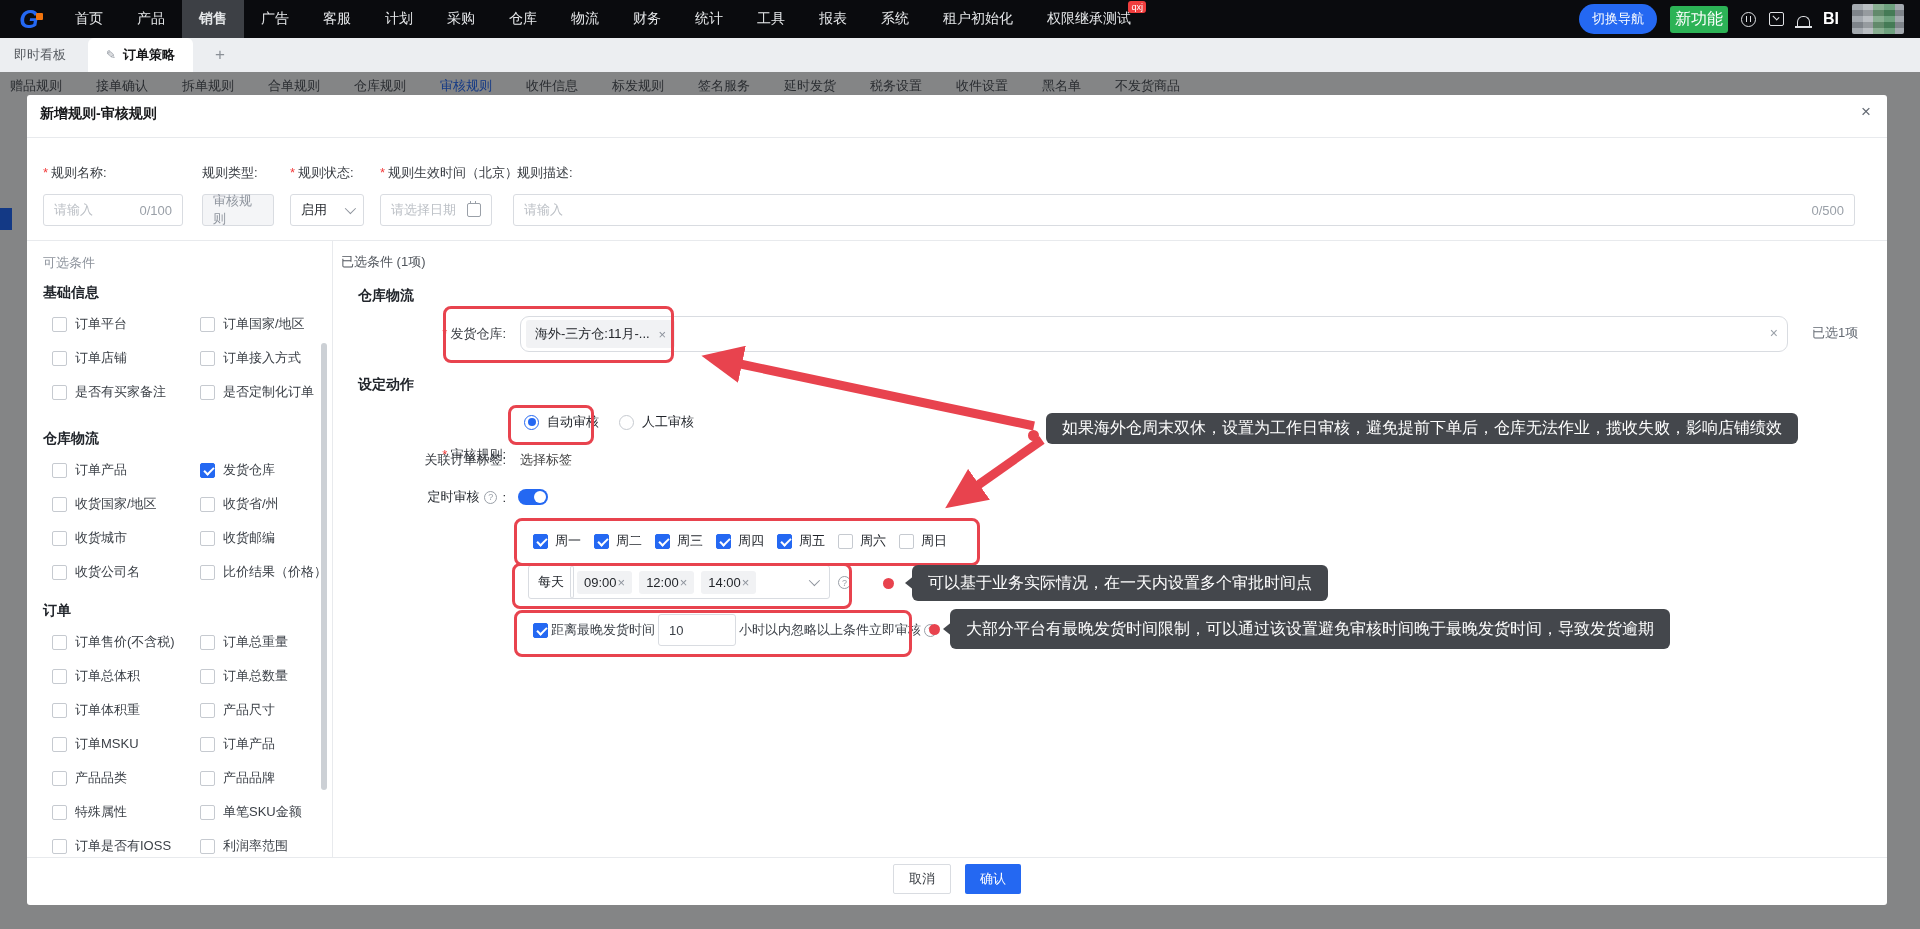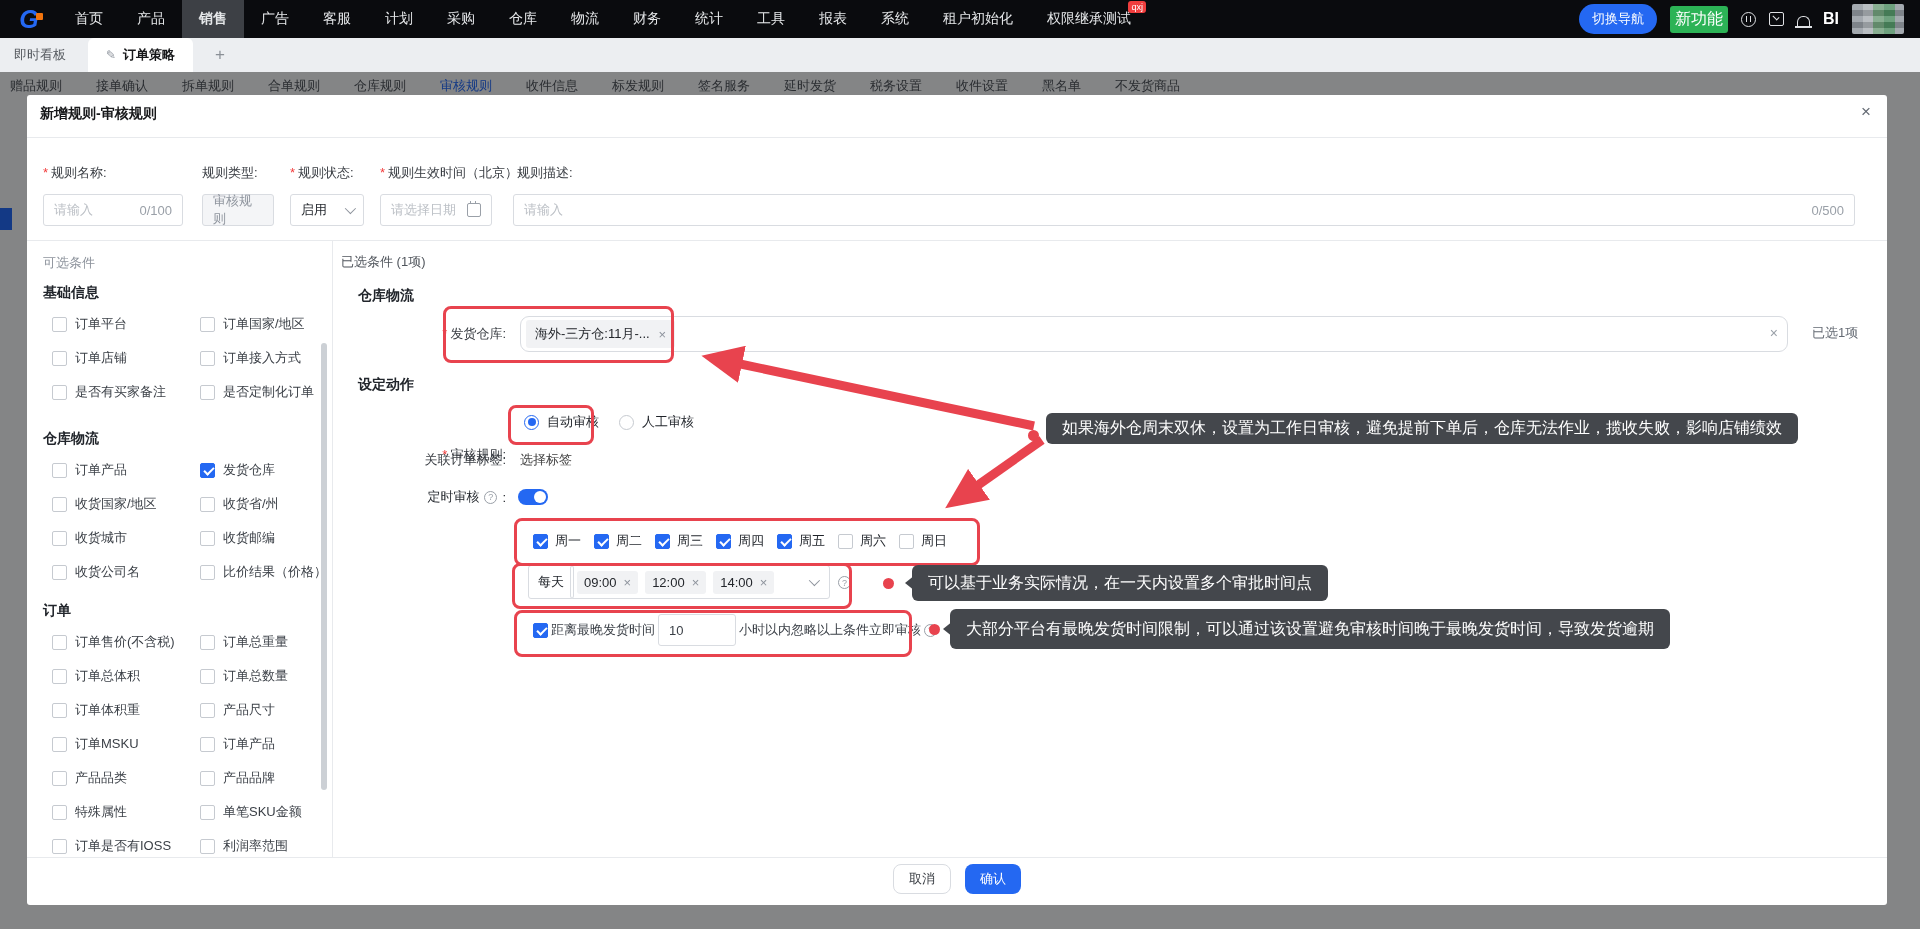--- a/index.html
+++ b/index.html
@@ -85,34 +85,34 @@
   .link{color:#404040;cursor:pointer;}
   .help{width:13px;height:13px;border-radius:50%;border:1px solid #9aa0a8;display:inline-flex;align-items:center;justify-content:center;flex:none;box-sizing:border-box;}
   .help::after{content:"?";font-size:9px;color:#9aa0a8;}
   .tog{width:30px;height:16px;border-radius:9px;background:#2468f2;position:relative;cursor:pointer;}
   .tog::after{content:"";position:absolute;right:2px;top:2px;width:12px;height:12px;background:#fff;border-radius:50%;}
   .lblrow{position:absolute;display:flex;align-items:center;}
   .days{position:absolute;left:200px;top:292px;display:flex;align-items:center;}
   .day{display:flex;align-items:center;gap:7px;margin-right:13px;cursor:pointer;}
   .everyday{position:absolute;left:195px;top:325px;height:34px;border:1px solid #d9dce1;border-radius:3px;display:flex;align-items:center;padding:0 9px;box-sizing:border-box;background:#fff;cursor:pointer;}
   .tsel{position:absolute;left:237px;top:325px;width:260px;height:34px;border:1px solid #d9dce1;border-radius:3px;display:flex;align-items:center;gap:7px;padding:0 28px 0 6px;box-sizing:border-box;}
-  .ttag{background:#f1f2f4;border-radius:3px;padding:4px 7px;display:flex;align-items:center;gap:7px;color:#23262b;white-space:nowrap;}
+  .ttag{background:#f1f2f4;border-radius:3px;padding:4px 7px;display:flex;align-items:center;gap:1px;color:#23262b;white-space:nowrap;}
   .tsel .chev{position:absolute;right:12px;}
   .dead{position:absolute;left:200px;top:374px;display:flex;align-items:center;gap:3px;white-space:nowrap;color:#3a3f46;}
   .num{border:1px solid #d9dce1;border-radius:3px;width:78px;height:32px;display:flex;align-items:center;padding:0 10px;box-sizing:border-box;}
   
   .rbox{position:absolute;border:3px solid #e8434e;border-radius:8px;pointer-events:none;z-index:20;}
   .tip{position:absolute;background:#44474c;color:#fff;font-size:16px;border-radius:6px;display:flex;align-items:center;padding:0 16px;white-space:nowrap;z-index:20;}
   .tip.pt::before{content:"";position:absolute;left:-7px;top:50%;transform:translateY(-50%);border:8px solid transparent;border-right:10px solid #44474c;border-left:none;}
   .adot{position:absolute;width:11px;height:11px;border-radius:50%;background:#e8434e;z-index:21;}
   .arrows{position:absolute;left:0;top:0;z-index:30;pointer-events:none;}
   
   .foot-div{position:absolute;left:0;right:0;bottom:47px;border-top:1px solid #e8eaed;}
   .foot{position:absolute;left:0;right:0;bottom:11px;display:flex;justify-content:center;gap:14px;}
-  .btn{height:30px;padding:0 15px;border-radius:8px;display:flex;align-items:center;font-size:13px;cursor:pointer;box-sizing:border-box;}
+  .btn{height:30px;padding:0 15px;border-radius:2px;display:flex;align-items:center;font-size:13px;cursor:pointer;box-sizing:border-box;}
   .btn-cancel{border:1px solid #d9dce1;background:#fff;color:#383c42;}
   .btn-primary{background:#2468f2;color:#fff;}
 </style>
 </head>
 <body>
 
 <div class="topnav">
   <div class="logo">
     <span class="logo-g">G</span>
     <span class="logo-dot"></span>

